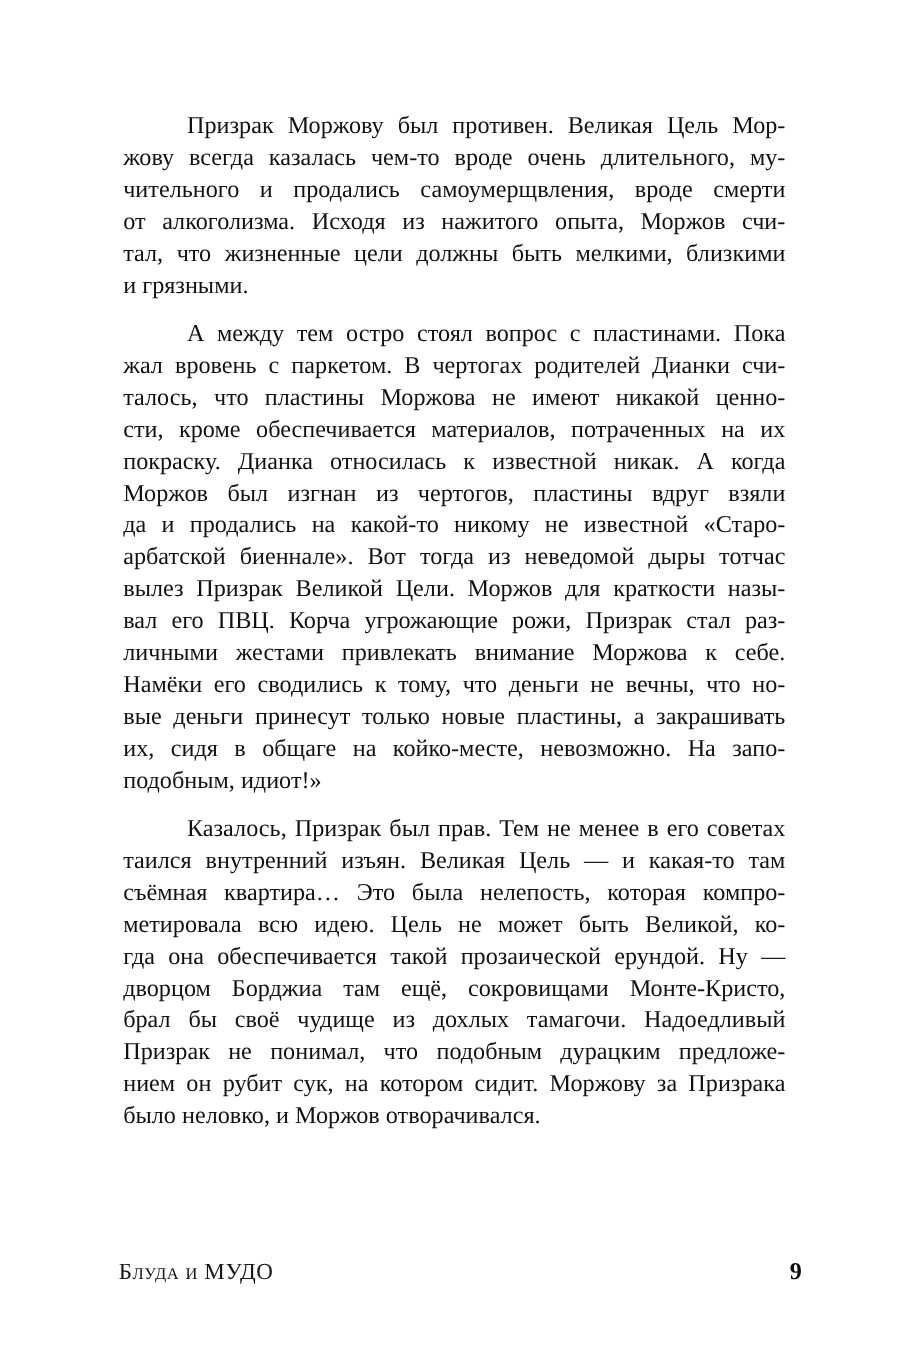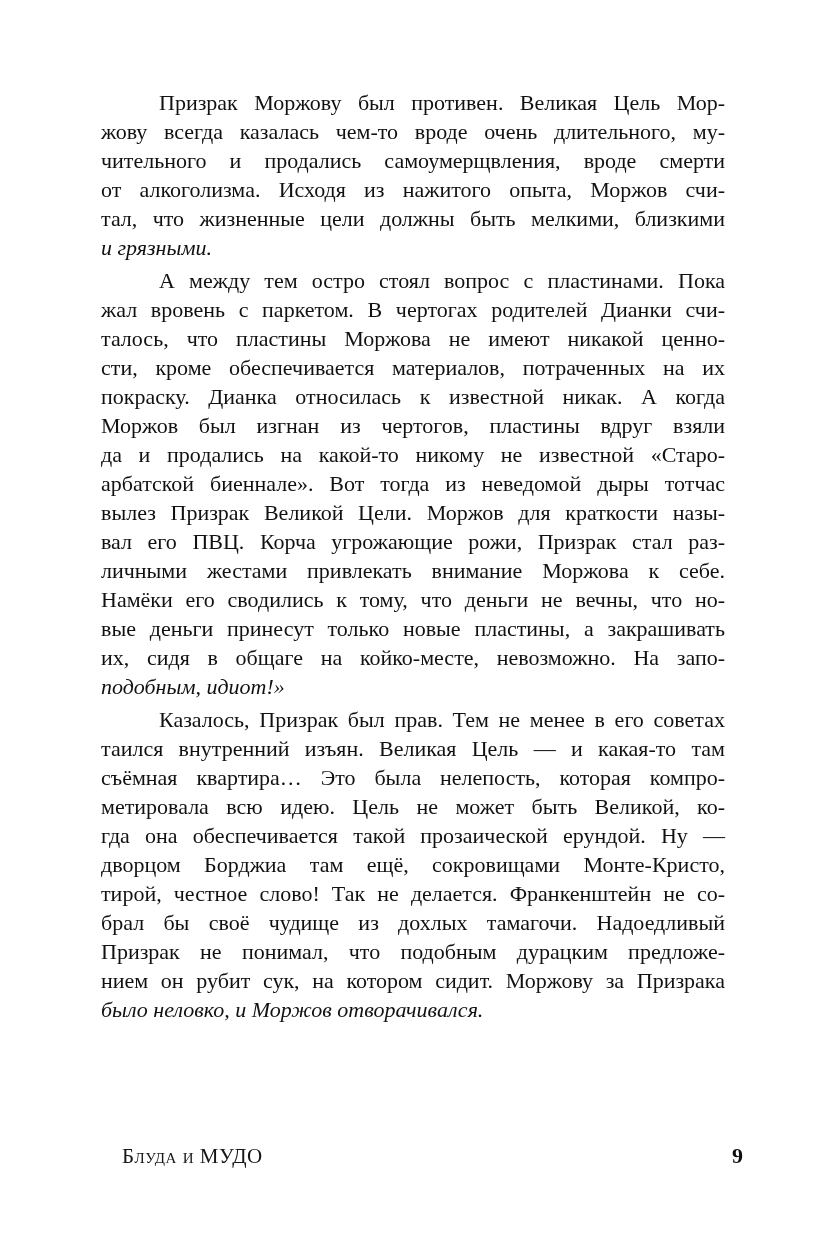--- a/index.html
+++ b/index.html
@@ -20,40 +20,39 @@
   .body-text {
     position: absolute;
     left: 97px;
     top: 84px;
     width: 632px;
     font-size: 22px;
     line-height: 29px;
     color: #111111;
   }
   .paragraph {
-    margin: 4px;
+    margin: 15px;
     padding: 0;
   }
   .line {
     text-align: justify;
     text-align-last: justify;
     white-space: normal;
     height: 29px;
     overflow: visible;
   }
   .line.first {
     padding-left: 58px;
   }
   .line.last {
     text-align-last: left;
-    font-style: italic;
   }
   .footer {
     position: absolute;
-    left: 111px;
+    left: 97px;
     top: 1143px;
     width: 632px;
     display: flex;
     justify-content: space-between;
     align-items: baseline;
   }
   .running-title {
     font-variant: small-caps;
     font-size: 21px;
     letter-spacing: 0.5px;
@@ -96,21 +95,20 @@
         <div class="line">их, сидя в общаге на койко-месте, невозможно. На запо-</div>
         <div class="line last">подобным, идиот!»</div>
       </div>
       <div class="paragraph">
         <div class="line first">Казалось, Призрак был прав. Тем не менее в его советах</div>
         <div class="line">таился внутренний изъян. Великая Цель — и какая-то там</div>
         <div class="line">съёмная квартира… Это была нелепость, которая компро-</div>
         <div class="line">метировала всю идею. Цель не может быть Великой, ко-</div>
         <div class="line">гда она обеспечивается такой прозаической ерундой. Ну —</div>
         <div class="line">дворцом Борджиа там ещё, сокровищами Монте-Кристо,</div>
-        <div class="line">тирой, честное слово! Так не делается. Франкенштейн не со-</div>
         <div class="line">брал бы своё чудище из дохлых тамагочи. Надоедливый</div>
         <div class="line">Призрак не понимал, что подобным дурацким предложе-</div>
         <div class="line">нием он рубит сук, на котором сидит. Моржову за Призрака</div>
         <div class="line last">было неловко, и Моржов отворачивался.</div>
       </div>
     </div>
   <div class="footer">
     <span class="running-title">Блуда и МУДО</span>
     <span class="page-number">9</span>
   </div>

